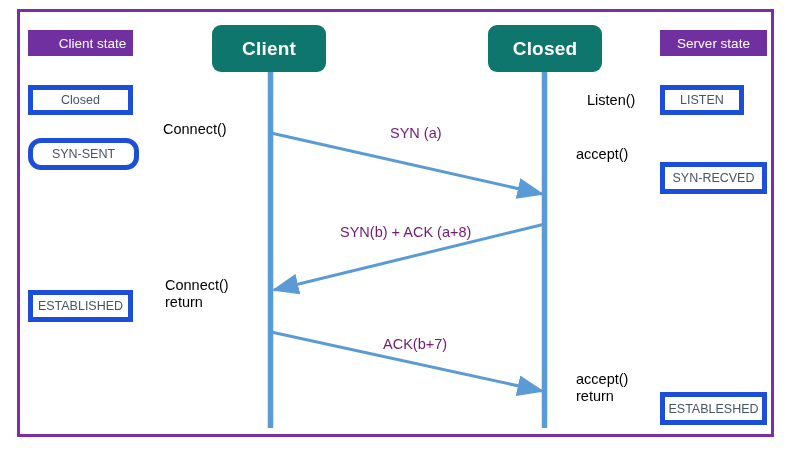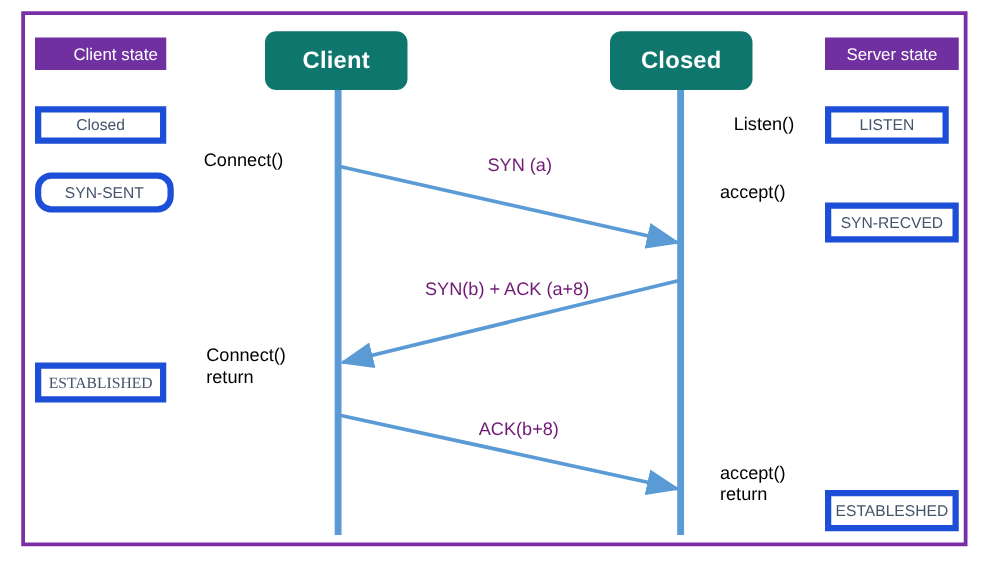--- a/index.html
+++ b/index.html
@@ -117,25 +117,25 @@
   <div class="participant" style="left:212px; top:25px; width:114px; height:47px;">Client</div>
 
   <div class="participant" style="left:488px; top:25px; width:114px; height:47px;">Closed</div>
 
   <div class="state-header" style="left:28px; top:30px; width:105px; height:26px;padding-left:24px;">Client state</div>
 
   <div class="state-box" style="left:28px; top:85px; width:105px; height:30px;">Closed</div>
 
   <div class="state-box" style="left:28px; top:138px; width:111px; height:32px;border-radius:13px;">SYN-SENT</div>
 
-  <div class="state-box" style="left:28px; top:290px; width:105px; height:32px;font-family:Liberation Serif, serif;">ESTABLISHED</div>
+  <div class="state-box" style="left:28px; top:290px; width:105px; height:32px;">ESTABLISHED</div>
 
   <div class="state-header" style="left:660px; top:30px; width:107px; height:26px;text-align:center;">Server state</div>
 
-  <div class="state-box" style="left:660px; top:85px; width:99px; height:30px;">LISTEN</div>
+  <div class="state-box" style="left:660px; top:85px; width:84px; height:30px;">LISTEN</div>
 
   <div class="state-box" style="left:660px; top:392px; width:107px; height:33px;">ESTABLESHED</div>
 
   <div class="state-box" style="left:660px; top:162px; width:107px; height:32px;">SYN-RECVED</div>
 
   <div class="call-label" style="left:163px; top:121px;">Connect()</div>
 
   <div class="call-label" style="left:165px; top:277px;">Connect()
 return</div>
 
@@ -143,15 +143,15 @@
 
   <div class="call-label" style="left:576px; top:146px;">accept()</div>
 
   <div class="call-label" style="left:576px; top:371px;">accept()
 return</div>
 
   <div class="msg-label" style="left:390px; top:125px;">SYN (a)</div>
 
   <div class="msg-label" style="left:340px; top:224px;">SYN(b) + ACK (a+8)</div>
 
-  <div class="msg-label" style="left:383px; top:336px;">ACK(b+8)</div>
+  <div class="msg-label" style="left:383px; top:336px;">ACK(b+7)</div>
 
 </div>
 
 </body></html>

